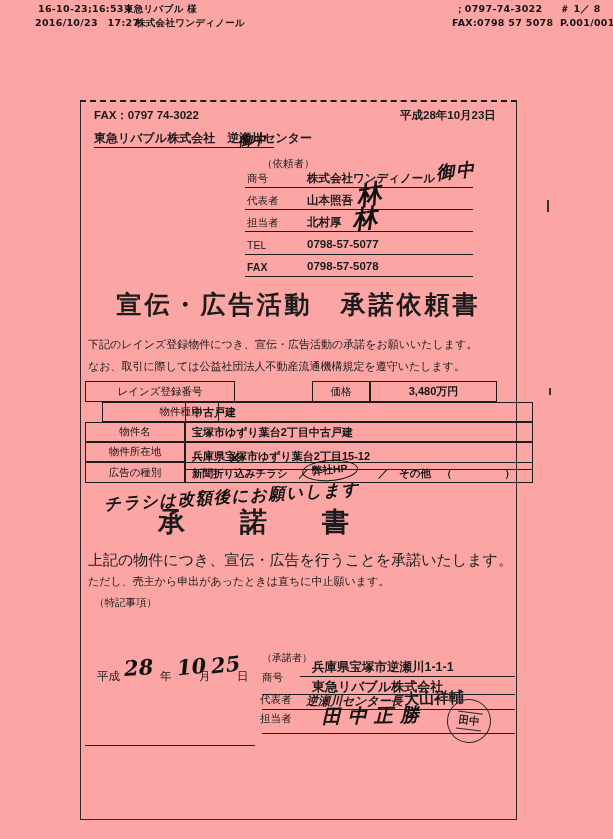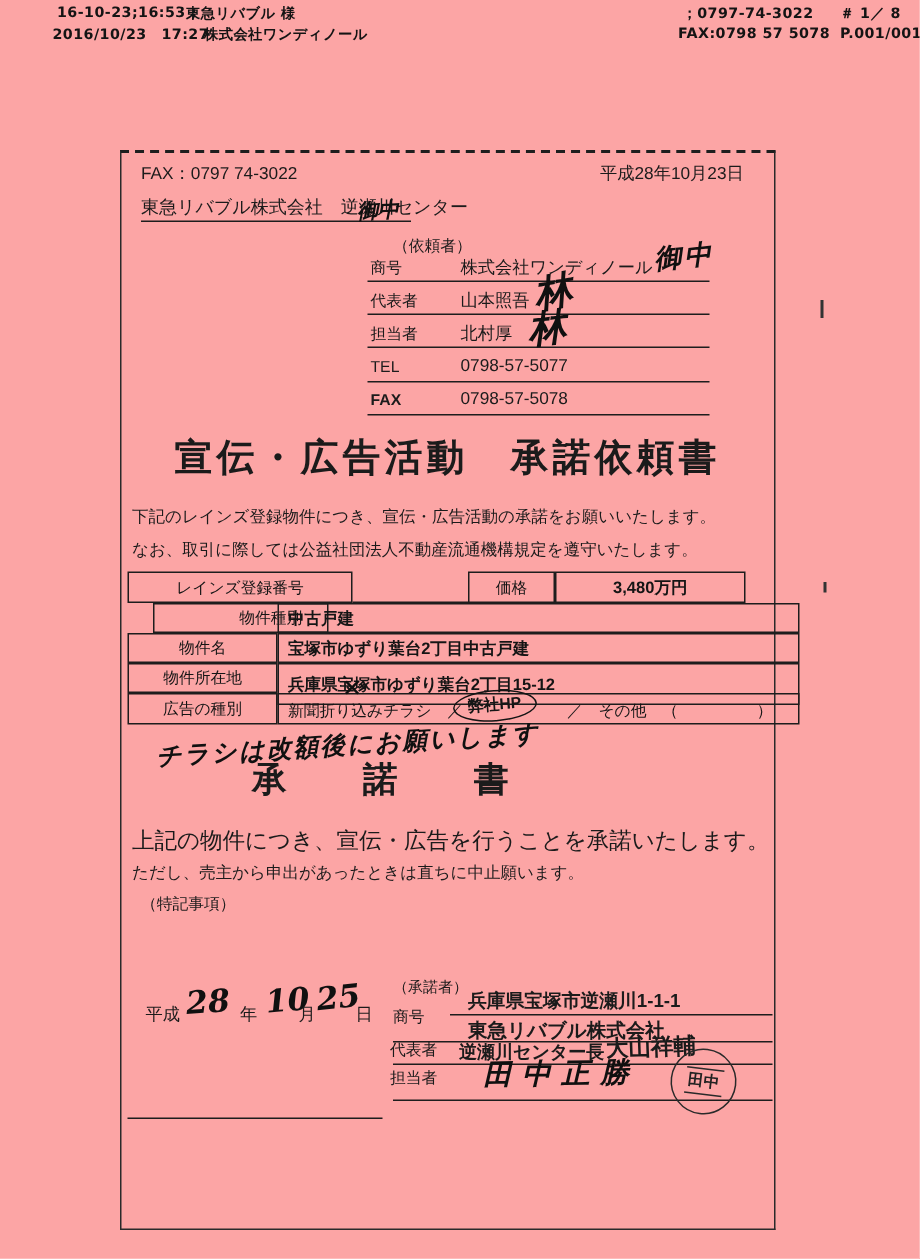--- a/index.html
+++ b/index.html
@@ -1,21 +1,21 @@
 <!DOCTYPE html>
 <html><head>
 <meta charset="utf-8">
 <style>
   html,body{margin:0;padding:0;}
   .page{position:relative;width:613px;height:839px;background:#fca5a5;overflow:hidden;
         font-family:"Liberation Sans",sans-serif;color:#1b1b1b;}
   .abs{position:absolute;white-space:nowrap;}
   .fx{font-weight:700;font-size:9.5px;color:#141414;letter-spacing:.3px;font-family:"DejaVu Sans",sans-serif;}
   .b{font-weight:700;}
-  .sb{font-weight:400;}
+  .sb{font-weight:700;}
   .pen{font-style:italic;font-weight:700;color:#101010;font-family:"DejaVu Serif",serif;}
   .ul{position:absolute;border-bottom:1.6px solid #1d1d1d;height:0;}
   .frame{position:absolute;left:80px;top:100px;width:437px;height:720px;
          border:1px solid #2a2a2a;border-top:2px dashed #1e1e1e;box-sizing:border-box;}
   .cell{position:absolute;border:1px solid #1d1d1d;box-sizing:border-box;font-size:10.5px;
         display:flex;align-items:center;color:#151515;}
   .cell.c{justify-content:center;}
   .cell.v{padding-left:6px;font-weight:600;font-size:11px;}
   .blankcell{position:absolute;border-bottom:1px solid #1d1d1d;box-sizing:border-box;}
   .circle{position:absolute;border:1.6px solid #141414;border-radius:50%;padding:2px 9px 3px 9px;
@@ -96,21 +96,21 @@
   <div class="cell c" style="left:85px;top:462px;width:100px;height:21px;">広告の種別</div>
   <div class="cell" style="left:185px;top:462px;width:348px;height:21px;">
     <span class="abs sb" style="left:6px;top:4px;font-size:10.5px;">新聞折り込みチラシ　／</span>
     <span class="circle" style="left:116px;top:-3px;">弊社HP</span>
     <span class="abs sb" style="left:192px;top:4px;font-size:10.5px;">／　その他　（　　　　　）</span>
   </div>
   <span class="abs pen" style="left:228px;top:448px;font-size:16px;">×</span>
 
   <span class="abs pen" style="left:104px;top:486px;font-size:16.5px;transform:rotate(-3.5deg);letter-spacing:1.5px;">チラシは改額後にお願いします</span>
 
-  <div class="abs b" style="left:80px;top:504px;width:361px;text-align:center;font-size:23px;letter-spacing:14px;font-family:'Liberation Serif',serif;">承　諾　書</div>
+  <div class="abs b" style="left:80px;top:504px;width:361px;text-align:center;font-size:27px;letter-spacing:14px;font-family:'Liberation Serif',serif;">承　諾　書</div>
   <span class="abs" style="left:88px;top:551px;font-size:15px;text-align:center;">上記の物件につき、宣伝・広告を行うことを承諾いたします。</span>
   <span class="abs" style="left:88px;top:574px;font-size:11px;">ただし、売主から申出があったときは直ちに中止願います。</span>
   <span class="abs" style="left:94px;top:596px;font-size:10.5px;">（特記事項）</span>
 
   <span class="abs" style="left:262px;top:651px;font-size:10px;">（承諾者）</span>
 
   <span class="abs" style="left:97px;top:669px;font-size:11.5px;">平成</span>
   <span class="abs pen" style="left:124px;top:655px;font-size:21px;transform:rotate(-4deg);">28</span>
   <span class="abs" style="left:160px;top:669px;font-size:11.5px;">年</span>
   <span class="abs pen" style="left:177px;top:654px;font-size:21px;transform:rotate(-5deg);">10</span>
@@ -118,21 +118,21 @@
   <span class="abs pen" style="left:211px;top:652px;font-size:21px;transform:rotate(-6deg);">25</span>
   <span class="abs" style="left:237px;top:669px;font-size:11.5px;">日</span>
 
   <span class="abs" style="left:262px;top:671px;font-size:10.5px;">商号</span>
   <span class="abs b" style="left:312px;top:659px;font-size:12.5px;">兵庫県宝塚市逆瀬川1-1-1</span>
   <div class="ul" style="left:300px;top:676px;width:215px;"></div>
   <span class="abs b" style="left:312px;top:678px;font-size:13px;">東急リバブル株式会社</span>
   <div class="ul" style="left:262px;top:694px;width:253px;"></div>
 
   <span class="abs" style="left:260px;top:693px;font-size:10.5px;">代表者</span>
-  <span class="abs b" style="left:306px;top:693px;font-size:12px;">逆瀬川センター長</span>
+  <span class="abs b" style="left:306px;top:693px;font-size:12px;font-style:italic;">逆瀬川センター長</span>
   <span class="abs b" style="left:404px;top:689px;font-size:15px;transform:rotate(-2deg);">大山祥輔</span>
   <div class="ul" style="left:262px;top:709px;width:253px;"></div>
 
   <span class="abs" style="left:260px;top:712px;font-size:10.5px;">担当者</span>
   <span class="abs pen" style="left:322px;top:703px;font-size:19px;letter-spacing:7px;transform:rotate(-1deg);">田中正勝</span>
   <div class="ul" style="left:262px;top:733px;width:253px;"></div>
 
   <div class="stampcircle">
     <span>田中</span>
   </div>

